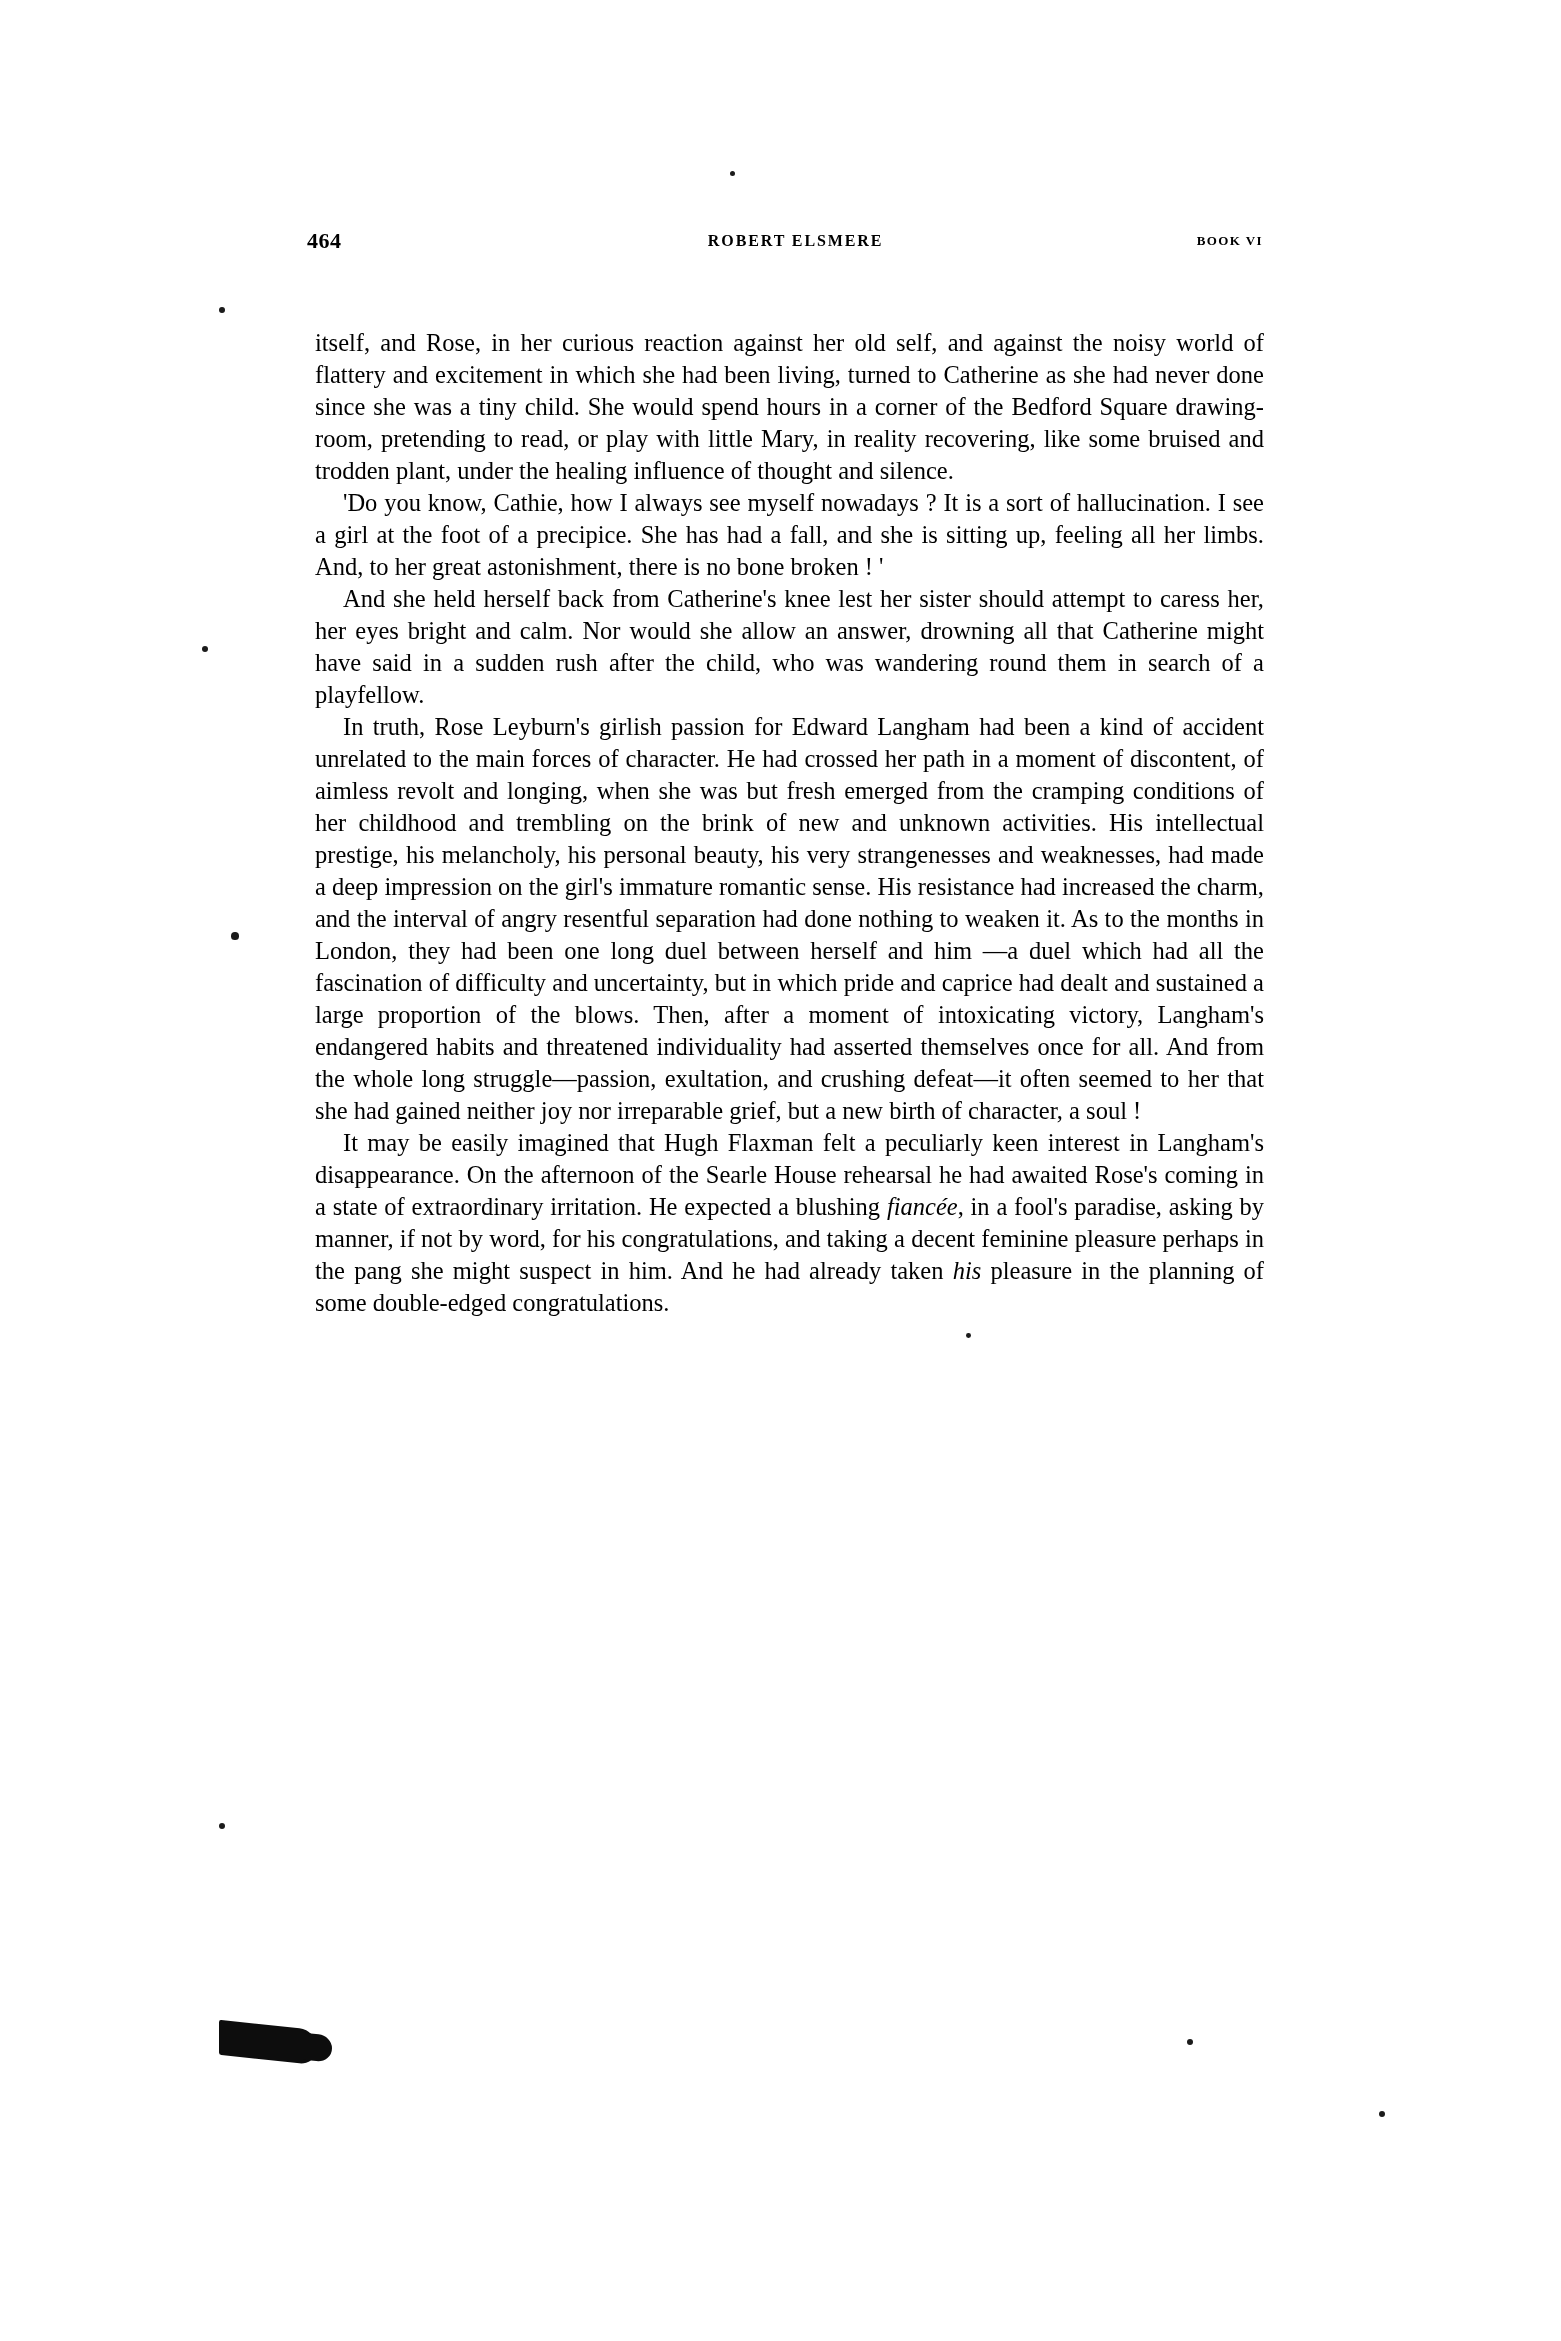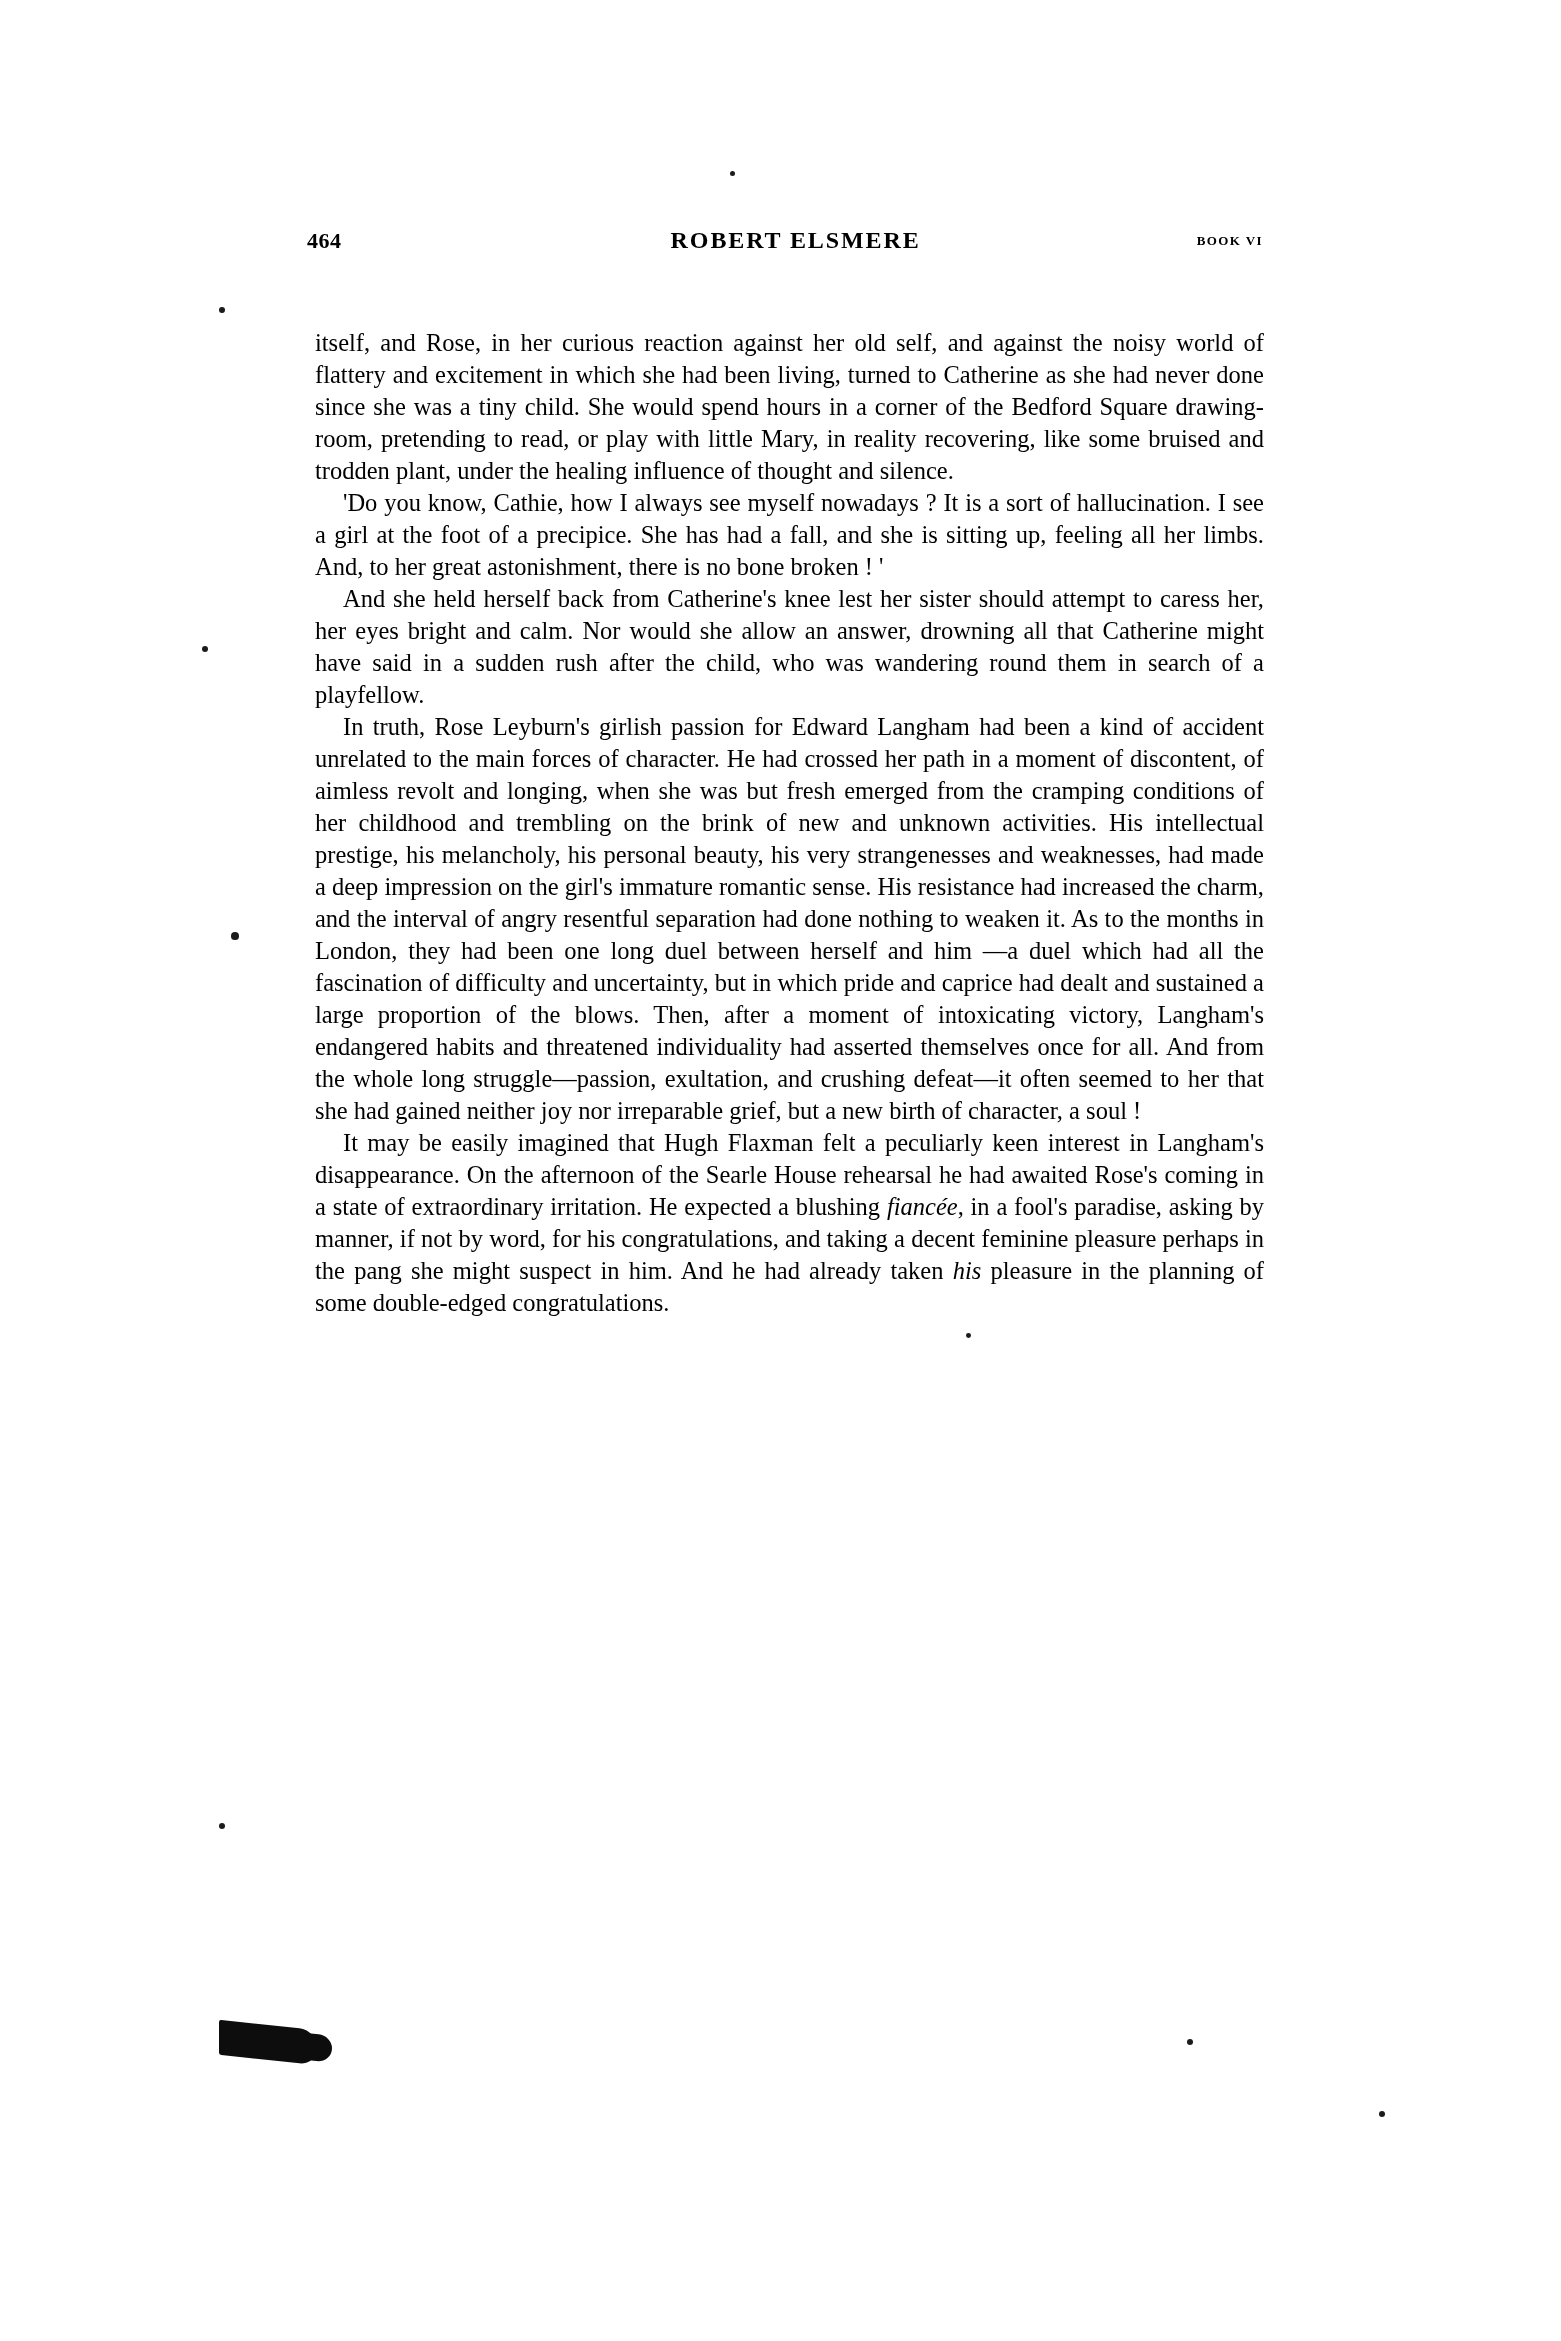--- a/index.html
+++ b/index.html
@@ -37,21 +37,21 @@
   }
   .folio {
     font-family: "Liberation Serif", serif;
     font-weight: bold;
     font-size: 22px;
     letter-spacing: 0.5px;
   }
   .head-title {
     font-family: "Liberation Serif", serif;
     font-weight: bold;
-    font-size: 24px;
+    font-size: 16px;
     letter-spacing: 1.9px;
     margin-left: 53px;
   }
   .book-label {
     font-family: "Liberation Serif", serif;
     font-weight: bold;
     font-size: 13px;
     letter-spacing: 1.4px;
   }
 

